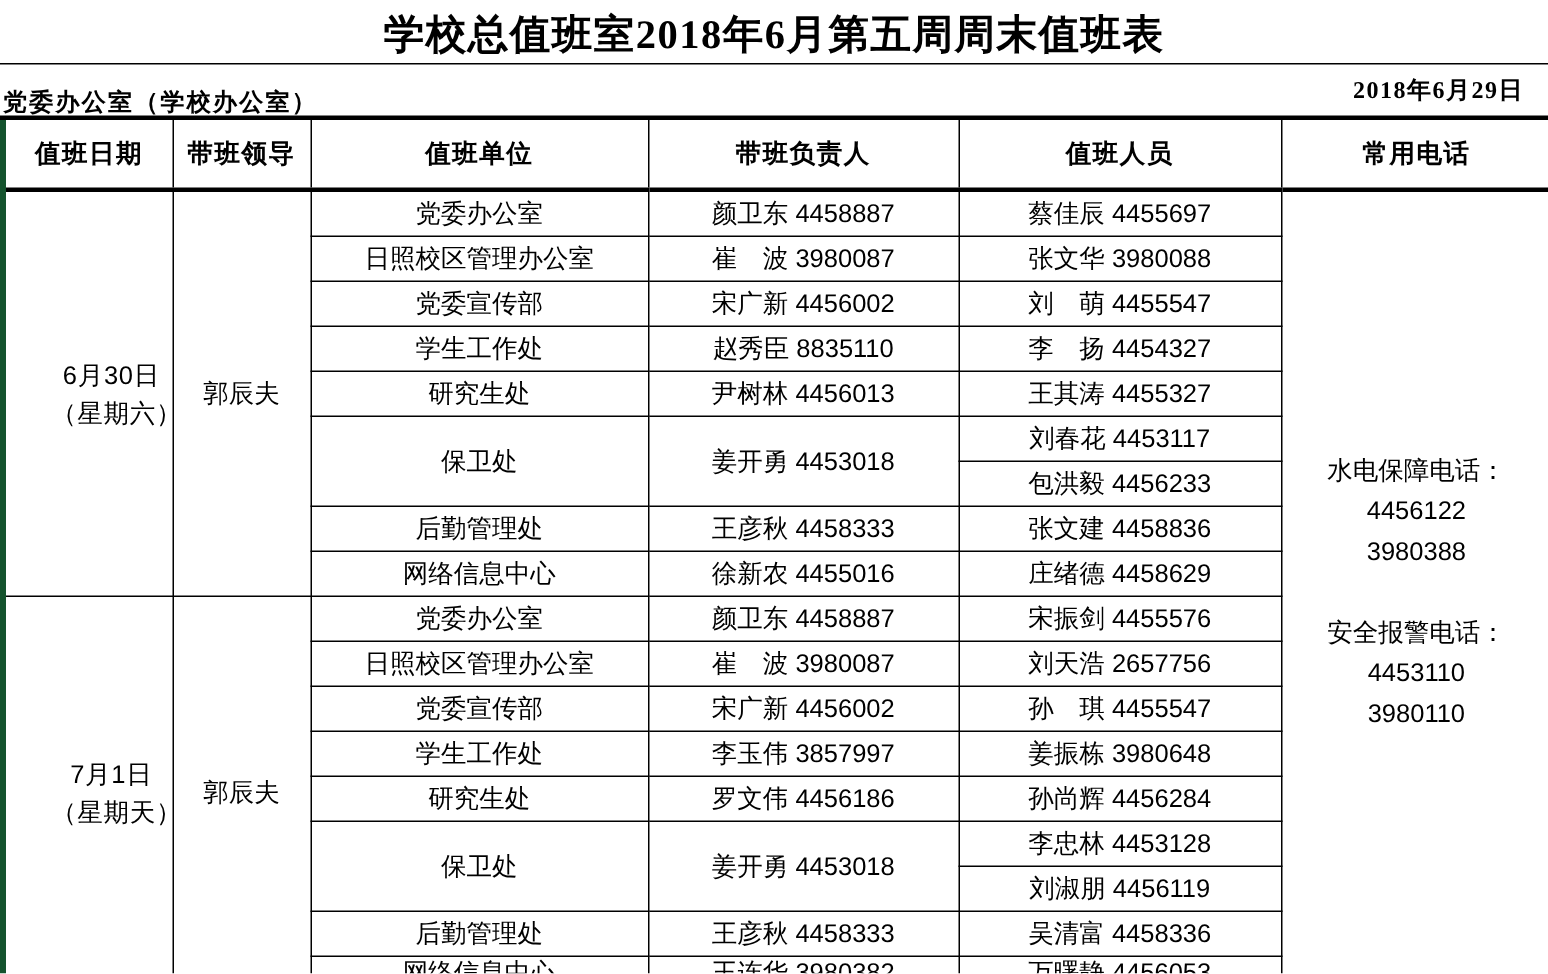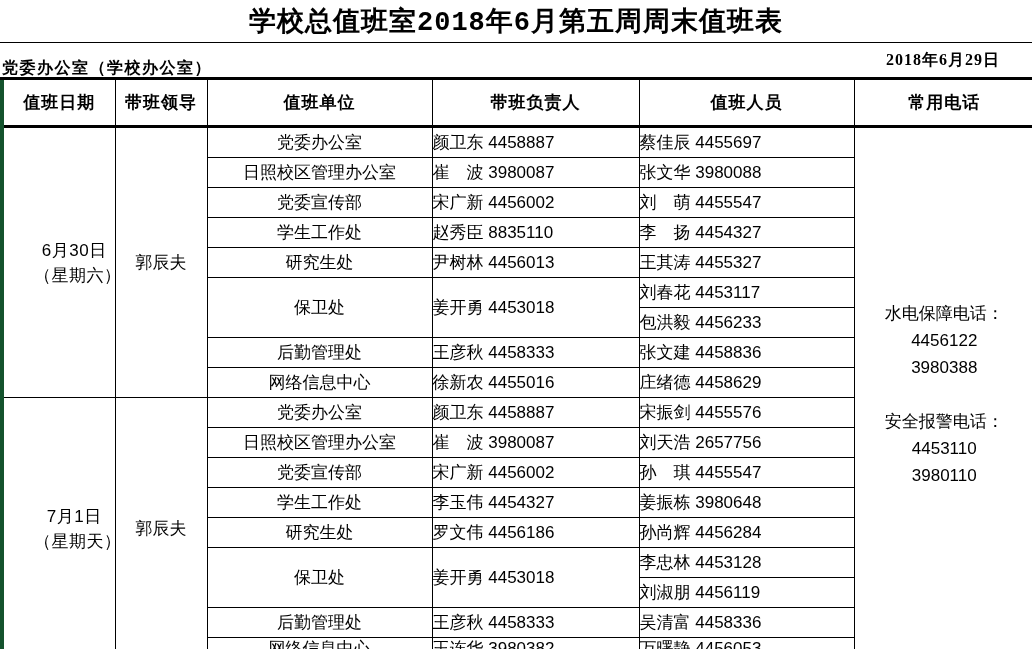--- a/index.html
+++ b/index.html
@@ -2,42 +2,42 @@
 <html><head>
 <meta charset="utf-8">
 <style>
   html,body{margin:0;padding:0;background:#fff;}
   body{width:1032px;height:649px;overflow:hidden;color:#000;
        font-family:"Liberation Sans","DejaVu Sans",sans-serif;}
   .page{width:1032px;height:649px;overflow:hidden;background:#fff;}
 
   .title-block{height:43px;box-sizing:border-box;border-bottom:1px solid #000;
     display:flex;align-items:center;justify-content:center;}
-  .title-block h1{margin:0;font-family:Liberation Mono, monospace;
+  .title-block h1{margin:0;font-family:Liberation Serif, serif;
     font-size:27px;font-weight:bold;letter-spacing:1px;line-height:1;padding-top:4px;}
 
   .subtitle-row{height:34px;box-sizing:content-box;border-bottom:3px solid #000;
     display:flex;align-items:center;justify-content:space-between;
     font-family:"Liberation Serif","DejaVu Serif",serif;font-weight:bold;font-size:16px;}
   .subtitle-left{padding-left:2px;letter-spacing:1.5px;margin-top:16px;}
-  .subtitle-right{padding-right:32px;letter-spacing:1px;}
+  .subtitle-right{padding-right:16px;letter-spacing:1px;}
 
   table.roster{width:1032px;border-collapse:collapse;table-layout:fixed;}
   table.roster th,table.roster td{border:1px solid #000;padding:0;vertical-align:middle;
     overflow:hidden;white-space:nowrap;}
   table.roster th{height:45px;font-size:17px;font-weight:bold;letter-spacing:1px;
     text-align:center;border-top:none;border-bottom:3px solid #000;}
   table.roster th:first-child,table.roster td.c-date{border-left:4px solid #14532d;}
   table.roster th:last-child,table.roster td.c-phone{border-right:none;}
 
   table.roster td{height:29px;font-size:17px;line-height:20px;}
   td.c-date,td.c-leader{text-align:center;}
   td.c-date div{line-height:25px;letter-spacing:0.5px;margin-left:30px;}
   td.c-unit{text-align:center;padding-left:14px;}
-  td.c-manager,td.c-staff{text-align:left;}
+  td.c-manager,td.c-staff{text-align:center;}
   td.c-phone{text-align:center;font-size:17px;border-bottom:none;}
   td.c-phone .phone-line{line-height:27px;}
   td.c-phone .phone-gap{height:27px;}
 
   tr.last-row td{height:21px;border-bottom:4px solid #000;}
 </style>
 </head>
 <body>
 
 <div class="page">
@@ -143,21 +143,21 @@
           <td class="c-manager">崔　波 3980087</td>
           <td class="c-staff">刘天浩 2657756</td>
         </tr>
         <tr>
           <td class="c-unit">党委宣传部</td>
           <td class="c-manager">宋广新 4456002</td>
           <td class="c-staff">孙　琪 4455547</td>
         </tr>
         <tr>
           <td class="c-unit">学生工作处</td>
-          <td class="c-manager">李玉伟 4454327</td>
+          <td class="c-manager">李玉伟 3857997</td>
           <td class="c-staff">姜振栋 3980648</td>
         </tr>
         <tr>
           <td class="c-unit">研究生处</td>
           <td class="c-manager">罗文伟 4456186</td>
           <td class="c-staff">孙尚辉 4456284</td>
         </tr>
         <tr>
           <td class="c-unit" rowspan="2">保卫处</td>
           <td class="c-manager" rowspan="2">姜开勇 4453018</td>

